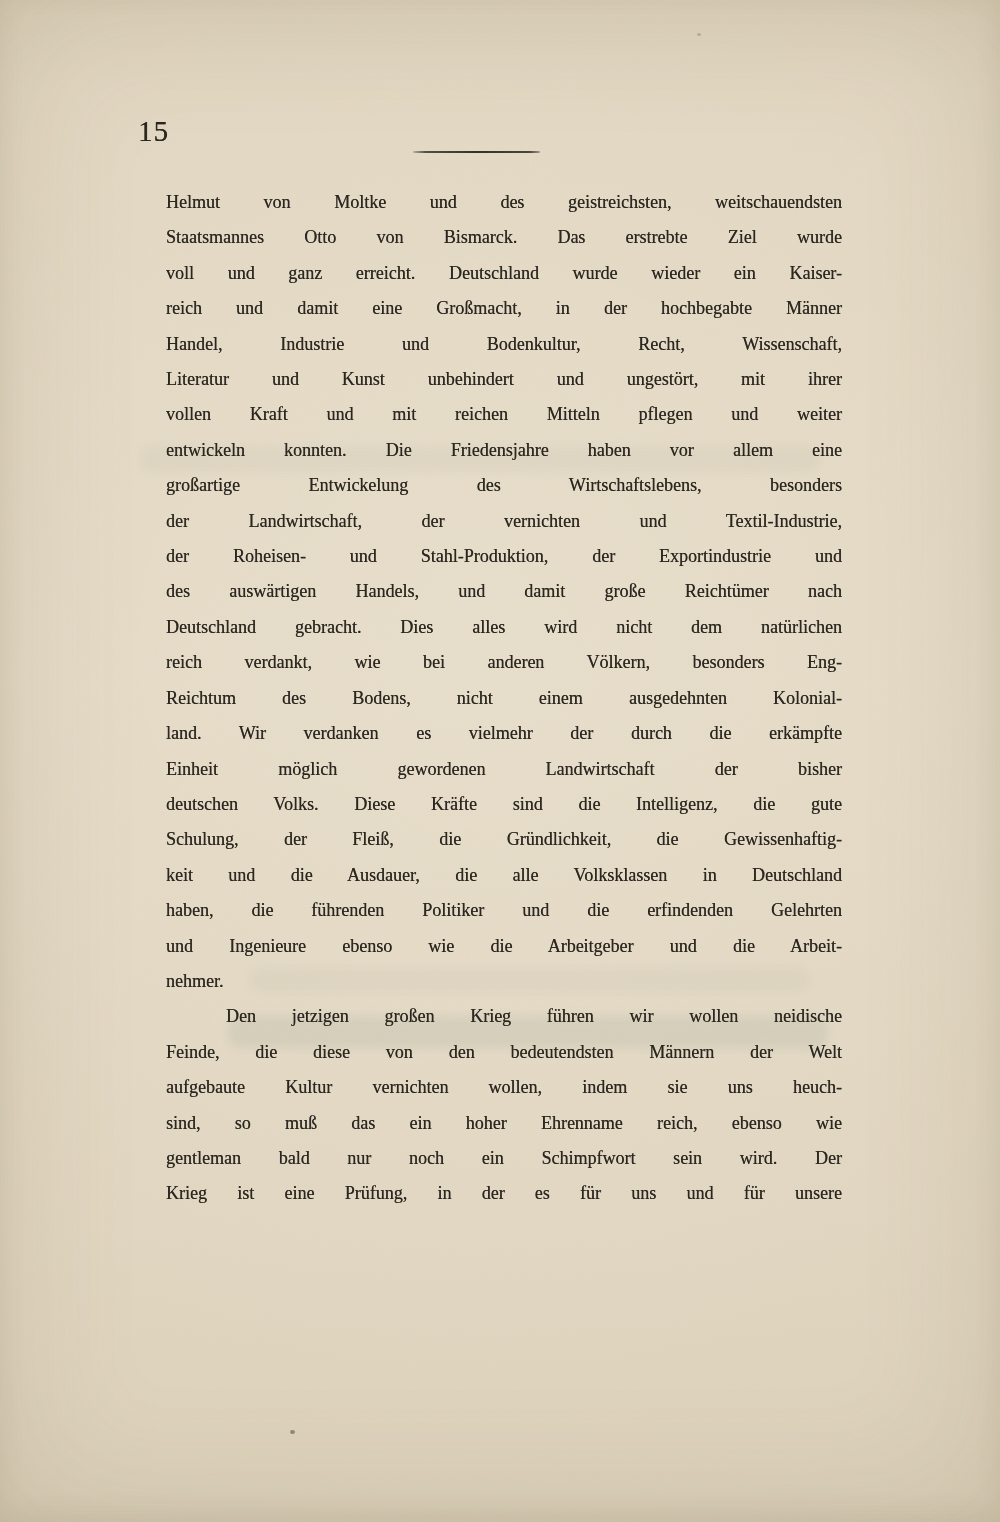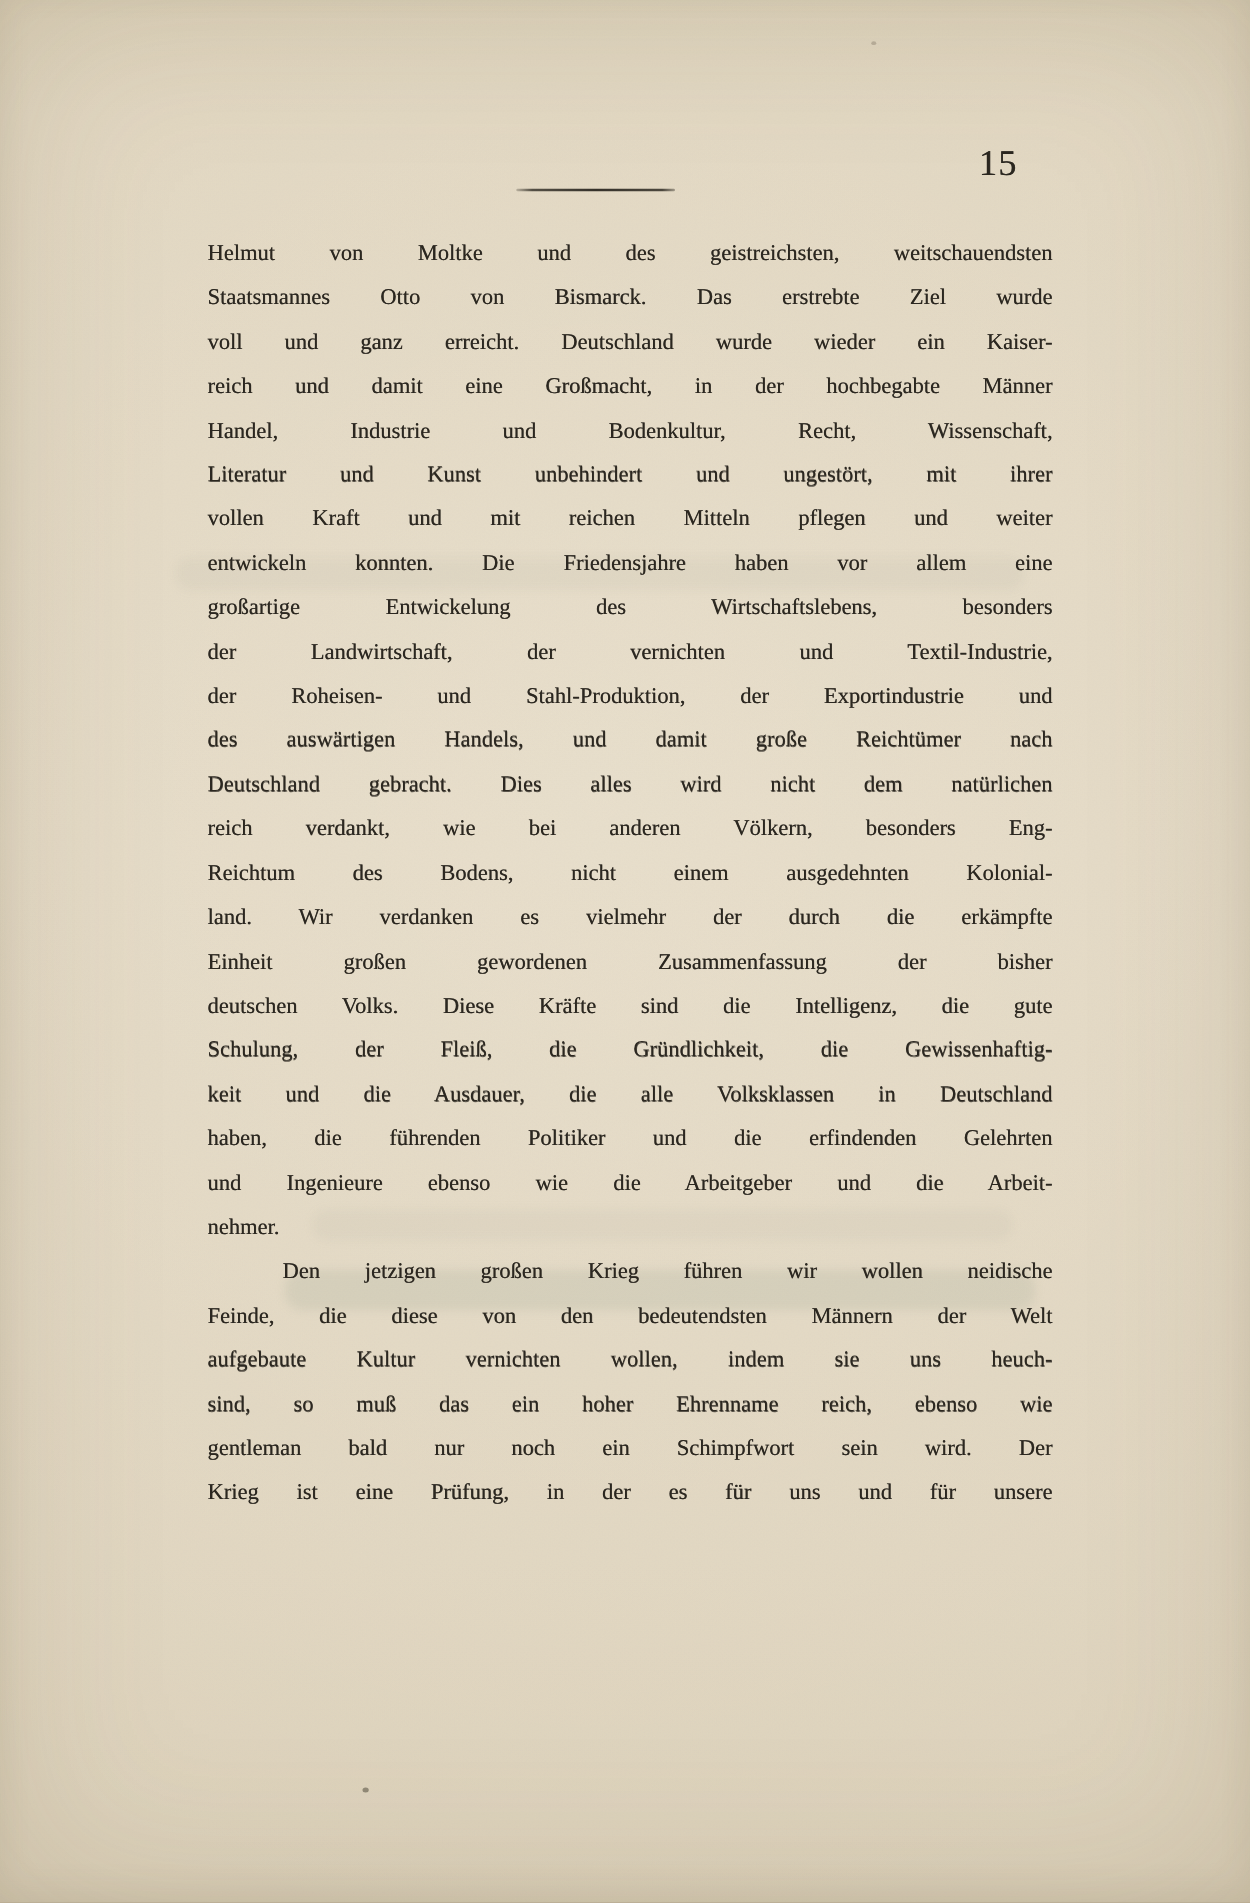--- a/index.html
+++ b/index.html
@@ -64,21 +64,21 @@
   }
   .speck-1 { left: 290px; top: 1430px; width: 5px; height: 4px; }
   .speck-2 { left: 697px; top: 33px;  width: 4px; height: 3px; opacity: .5; }
 
   
   .pagenum-wrap {
     position: absolute;
     left: 138px;
     top: 117px;
     width: 676px;
-    text-align: right;
+    text-align: left;
   }
   .pagenum {
     font-size: 29px;
     line-height: 1;
     letter-spacing: 1px;
     text-shadow: 0.3px 0.3px 0.4px rgba(43,39,32,0.8);
   }
   .pagenum-rule {
     width: 127px;
     height: 2px;
@@ -145,21 +145,21 @@
         <div class="line">vollen Kraft und mit reichen Mitteln pflegen und weiter</div>
         <div class="line">entwickeln konnten. Die Friedensjahre haben vor allem eine</div>
         <div class="line">großartige Entwickelung des Wirtschaftslebens, besonders</div>
         <div class="line">der Landwirtschaft, der vernichten und Textil-Industrie,</div>
         <div class="line">der Roheisen- und Stahl-Produktion, der Exportindustrie und</div>
         <div class="line">des auswärtigen Handels, und damit große Reichtümer nach</div>
         <div class="line">Deutschland gebracht. Dies alles wird nicht dem natürlichen</div>
         <div class="line">reich verdankt, wie bei anderen Völkern, besonders Eng-</div>
         <div class="line">Reichtum des Bodens, nicht einem ausgedehnten Kolonial-</div>
         <div class="line">land. Wir verdanken es vielmehr der durch die erkämpfte</div>
-        <div class="line">Einheit großen gewordenen Zusammenfassung der bisher</div>
+        <div class="line">Einheit möglich gewordenen Landwirtschaft der bisher</div>
         <div class="line">deutschen Volks. Diese Kräfte sind die Intelligenz, die gute</div>
         <div class="line">Schulung, der Fleiß, die Gründlichkeit, die Gewissenhaftig-</div>
         <div class="line">keit und die Ausdauer, die alle Volksklassen in Deutschland</div>
         <div class="line">haben, die führenden Politiker und die erfindenden Gelehrten</div>
         <div class="line">und Ingenieure ebenso wie die Arbeitgeber und die Arbeit-</div>
         <div class="line flush">nehmer.</div>
       </div>
       <div>
         <div class="line indent">Den jetzigen großen Krieg führen wir wollen neidische</div>
         <div class="line">Feinde, die diese von den bedeutendsten Männern der Welt</div>

